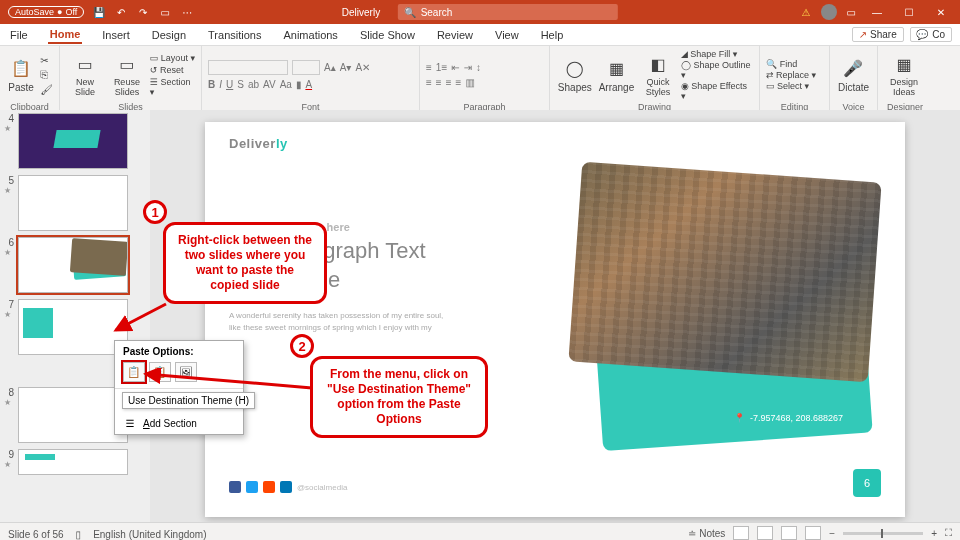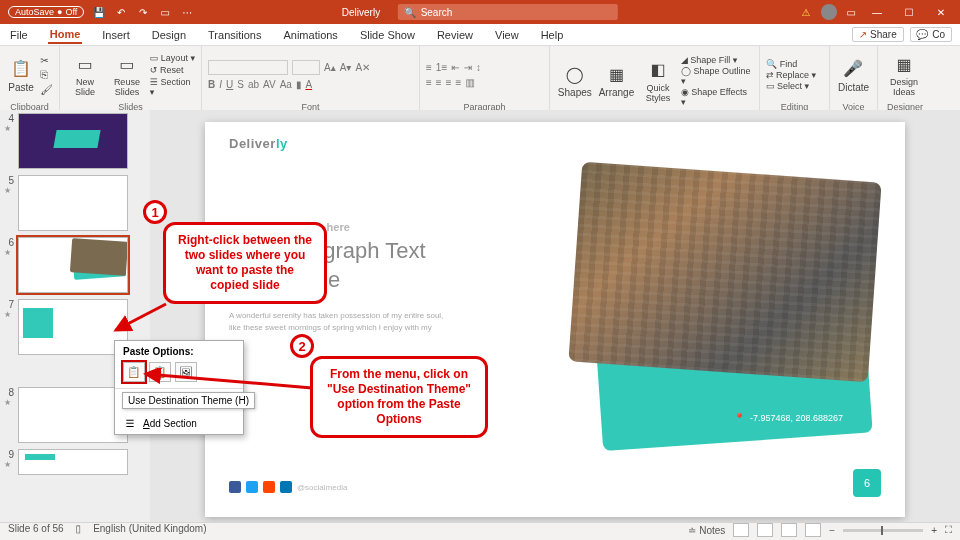--- a/index.html
+++ b/index.html
@@ -69,21 +69,21 @@
 .po { width:22px; height:20px; border:1px solid #bbb; background:#fafafa; display:flex; align-items:center; justify-content:center; font-size:11px;}
 .po.hl { outline:2px solid #c00; }
 .tooltip { position:absolute; left:122px; top:392px; background:#fff; border:1px solid #aaa; padding:2px 5px; font-size:10px; z-index:31; box-shadow:1px 1px 3px rgba(0,0,0,0.2);}
 
 
 .callout { position:absolute; border:3px solid #d00; border-radius:12px; background:#fff; padding:8px 10px; font-size:12px; color:#d00; font-weight:700; text-align:center; line-height:1.25; z-index:40;}
 .badge { position:absolute; width:24px; height:24px; border:3px solid #d00; border-radius:50%; background:#fff; color:#d00; font-weight:800; font-size:13px; display:flex; align-items:center; justify-content:center; z-index:41;}
 .arrow-svg { position:absolute; z-index:39; pointer-events:none; }
 
 
-.status { position:absolute; left:0; right:0; bottom:0; height:18px; background:#f3f2f1; border-top:1px solid #d6d6d6; display:flex; align-items:flex-start; font-size:10px; color:#555; padding:0 8px; gap:12px;}
+.status { position:absolute; left:0; right:0; bottom:0; height:18px; background:#f3f2f1; border-top:1px solid #d6d6d6; display:flex; align-items:flex-end; font-size:10px; color:#555; padding:0 8px; gap:12px;}
 .status .right { margin-left:auto; display:flex; align-items:center; gap:8px;}
 .zoom-track { width:80px; height:3px; background:#ccc; position:relative; }
 .zoom-thumb { position:absolute; left:38px; top:-3px; width:2px; height:9px; background:#666; }
 .viewbtn { width:16px; height:14px; border:1px solid #bbb; background:#fff; }
 </style>
 </head>
 <body>
 
 <div class="titlebar">
   <div class="left">
@@ -223,20 +223,21 @@
       <div class="bigbtn">
           <span class="ico">◧</span>
           <span style="font-size:9px;text-align:center;">Quick Styles</span>
         </div>
       <div style="display:flex;flex-direction:column;gap:1px;font-size:9px;">
         <span>◢ <span>Shape Fill</span> ▾</span>
         <span>◯ <span>Shape Outline</span> ▾</span>
         <span>◉ <span>Shape Effects</span> ▾</span>
       </div>
     </div>
+    <div class="group-label">Drawing</div>
   </div>
   <div class="group" style="width:70px;">
     <div class="group-body">
         <div style="display:flex;flex-direction:column;gap:1px;font-size:9px;">
       <span>🔍 <span>Find</span></span>
       <span>⇄ <span>Replace</span> ▾</span>
       <span>▭ <span>Select</span> ▾</span>
     </div>
       </div>
     <div class="group-label">Editing</div>

